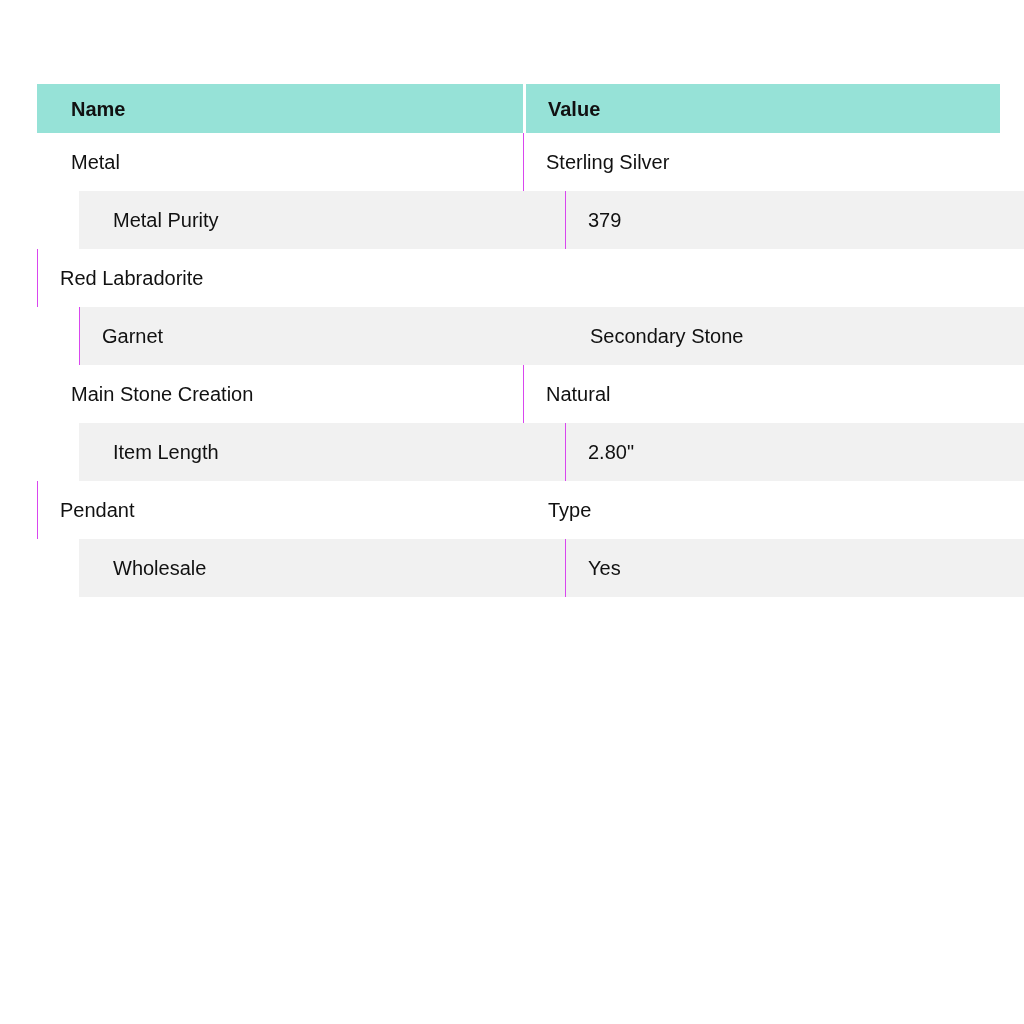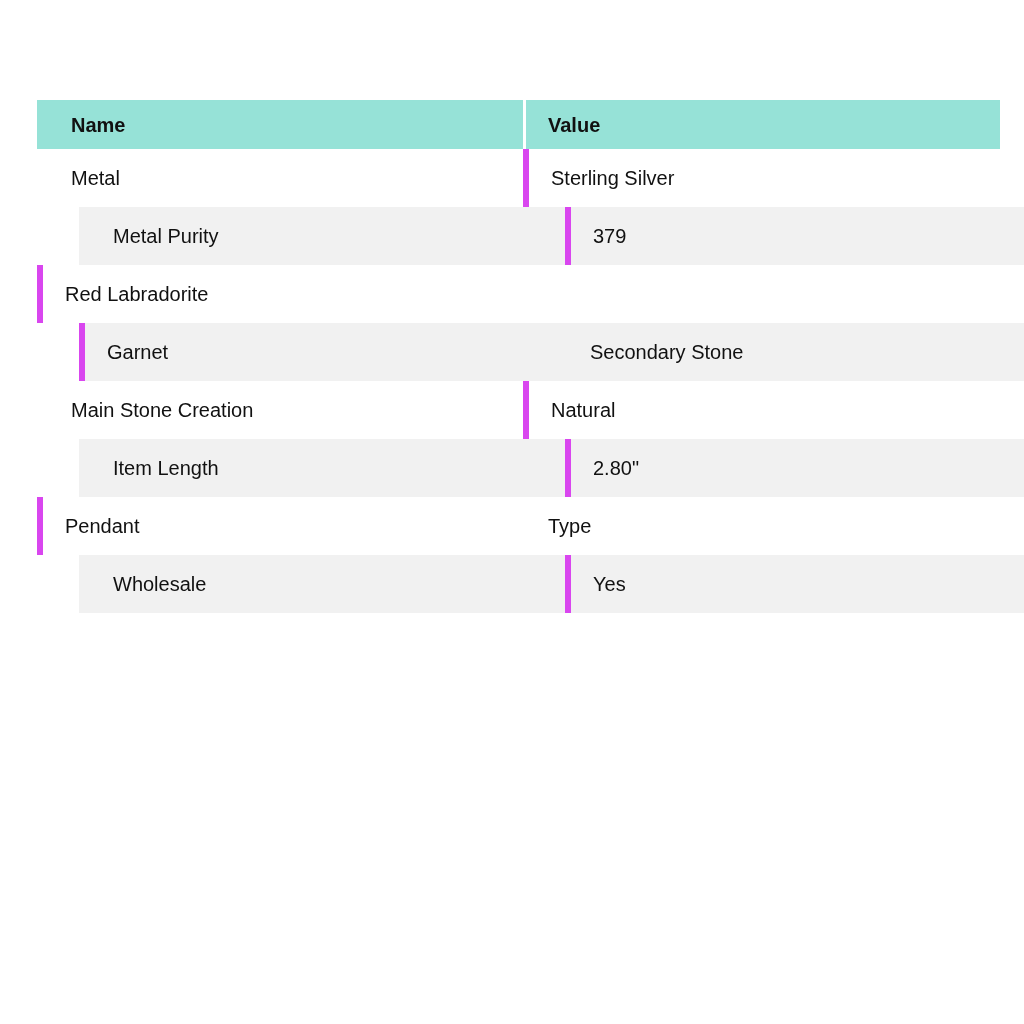--- a/index.html
+++ b/index.html
@@ -15,21 +15,21 @@
   .page {
     position: relative;
     width: 1024px;
     height: 1024px;
     background: #ffffff;
     overflow: hidden;
   }
 
   .spec-table {
     position: absolute;
-    top: 100px;
+    top: 84px;
     left: 37px;
     width: 963px;
   }
 
   .row {
     display: flex;
     width: 100%;
     height: 58px;
     background: #ffffff;
   }
@@ -53,21 +53,21 @@
 
   .name-cell {
     width: 486px;
     padding-left: 34px;
     flex: 0 0 486px;
   }
 
   .value-cell {
     flex: 1 1 auto;
     padding-left: 22px;
-    border-left: 6px solid #d946ef;
+    border-left: 1px solid #d946ef;
   }
 
   .row.header .cell {
     background: #96e2d7;
     font-weight: 600;
     font-size: 20px;
   }
 
   .row.header .name-cell {
     margin-right: 3px;

